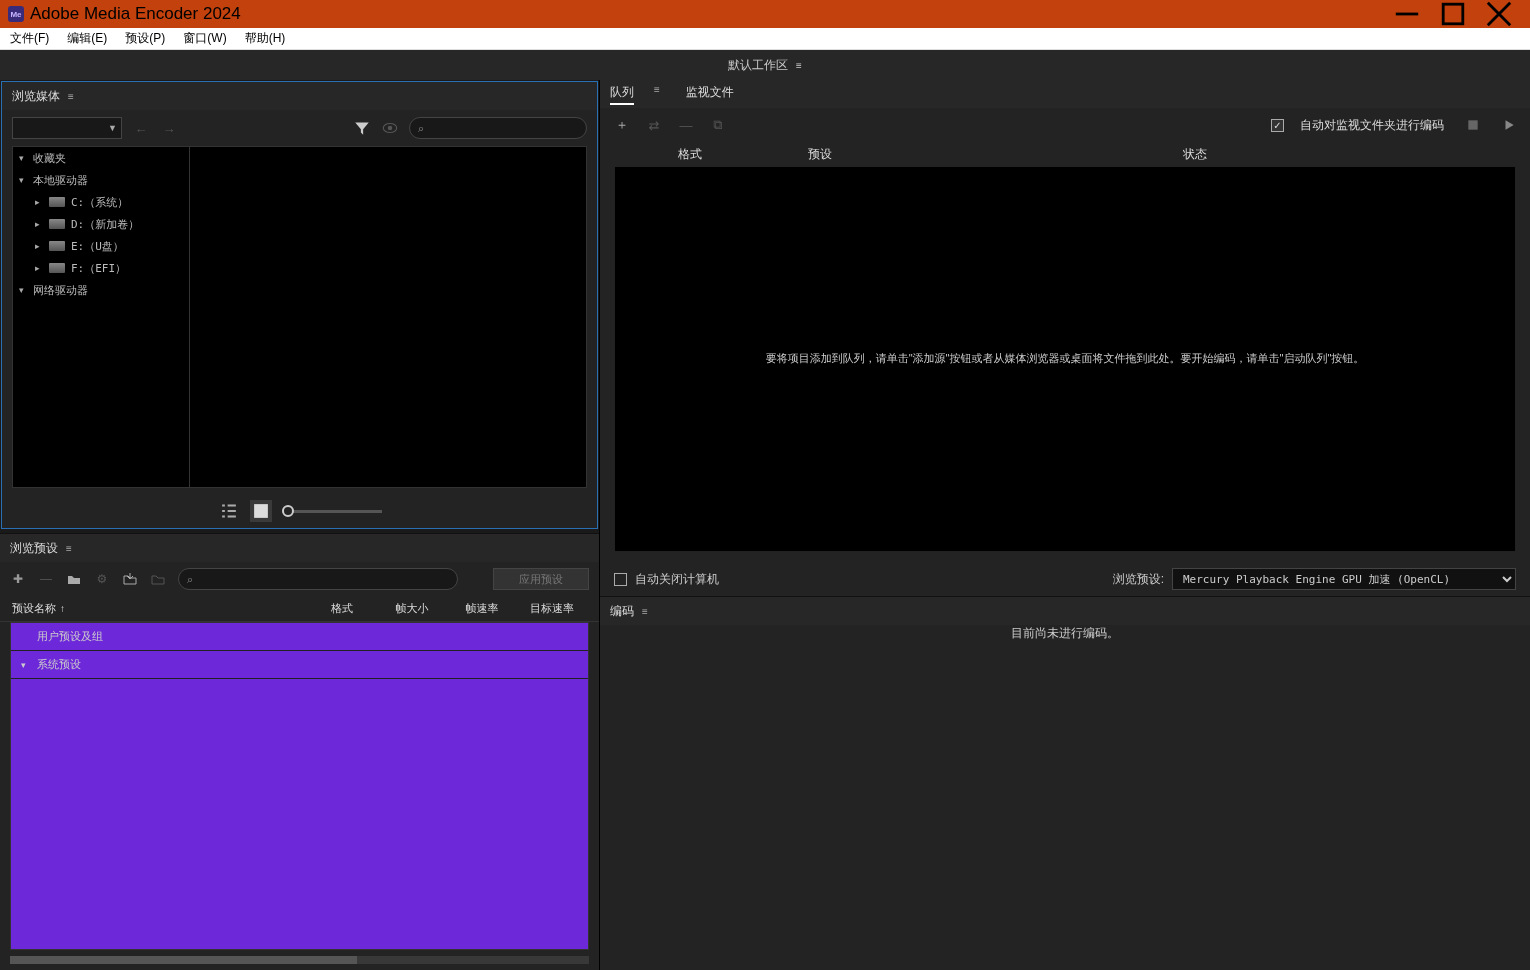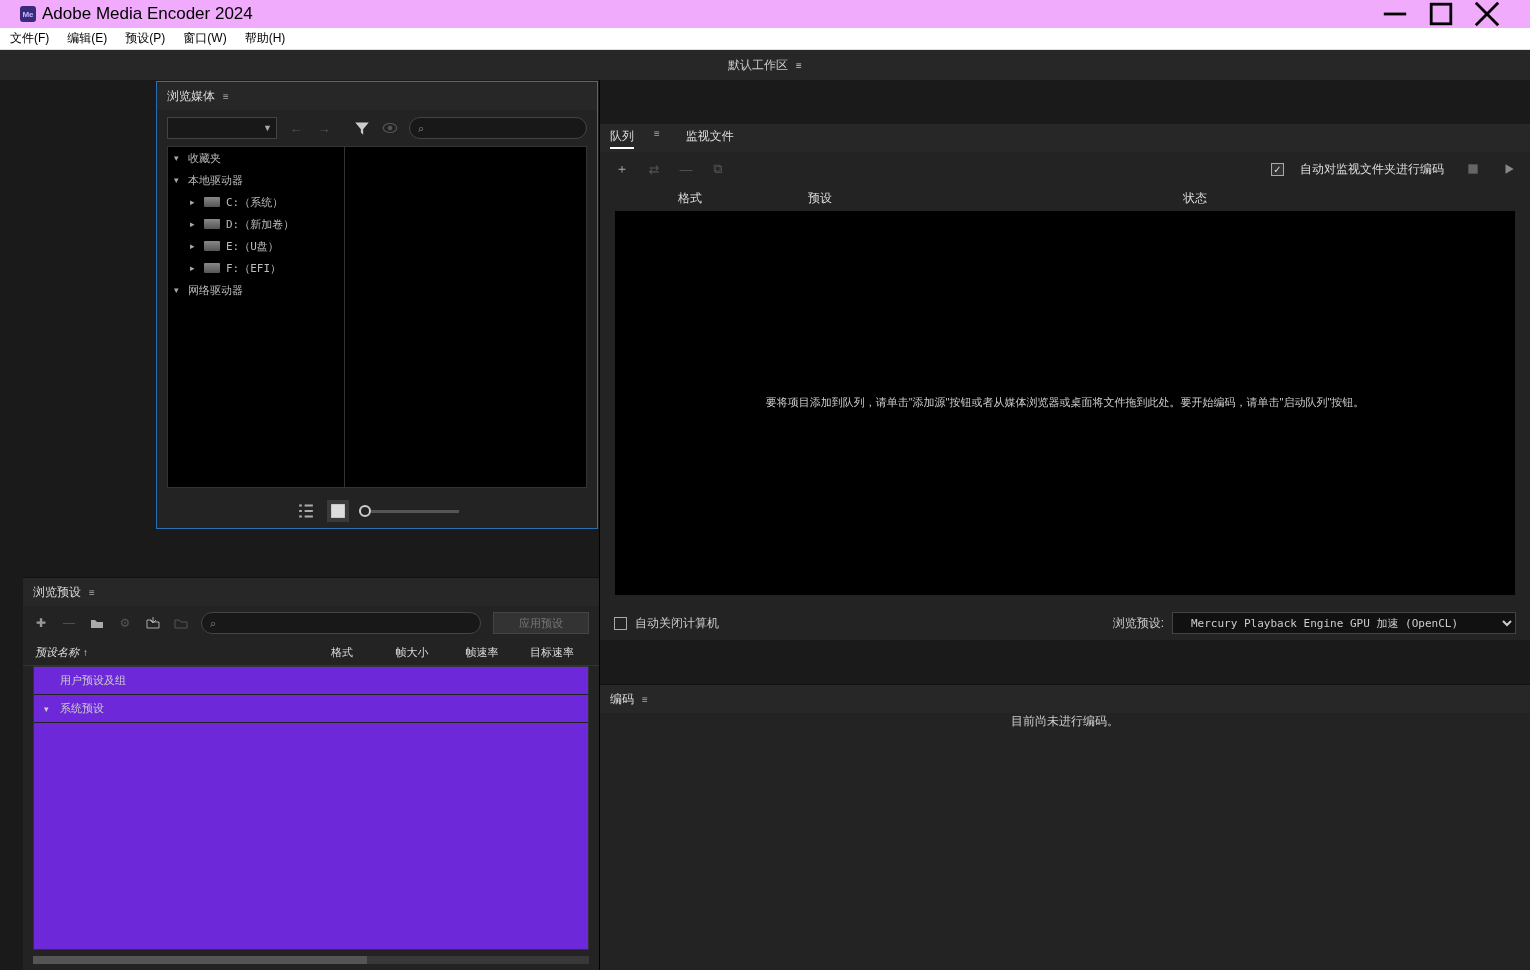--- a/index.html
+++ b/index.html
@@ -1,36 +1,36 @@
 <!DOCTYPE html>
 <html><head>
 <meta charset="utf-8">
 <style>
 * { margin:0; padding:0; box-sizing:border-box; font-family:"Microsoft YaHei","Segoe UI",Arial,sans-serif; }
 body { background:#1a1a1a; width:1530px; height:970px; overflow:hidden; color:#ccc; font-size:12px; position:relative; }
 
 
-.titlebar { height:28px; background:#f0abfc; display:flex; align-items:center; padding:0 20px; color:#000;justify-content:center; }
+.titlebar { height:28px; background:#c2410c; display:flex; align-items:center; padding:0 8px; color:#000;justify-content:center; }
 .titlebar .app-icon { width:16px; height:16px; background:#3a2a7a; border-radius:3px; margin-right:6px; display:flex; align-items:center; justify-content:center; color:#c8b6ff; font-size:8px; font-weight:bold; }
 .titlebar .title { font-size:17px; }
 .titlebar .wincontrols { margin-left:auto; display:flex; gap:0; }
 .titlebar .wincontrols div { width:46px; height:28px; display:flex; align-items:center; justify-content:center; font-size:11px; }
 
 .menubar { height:22px; background:#fff; display:flex; align-items:center; padding:0 10px; gap:18px; color:#000; font-size:12px; border-bottom:1px solid #ddd; }
 .menubar span { cursor:pointer; }
 
 .workspacebar { height:30px; background:#272727; display:flex; align-items:center; justify-content:center; font-size:12px; color:#ccc; }
 .workspacebar .hamburger { margin-left:8px; display:inline-block; font-size:10px; }
 
 
 .main { display:flex; height:calc(100% - 80px); }
-.left { width:600px; display:flex; flex-direction:column; border-right:1px solid #000;align-items:flex-end; }
+.left { width:600px; display:flex; flex-direction:column; border-right:1px solid #000; }
 .right { flex:1; display:flex; flex-direction:column; }
 
-.panel { background:#232323; display:flex; flex-direction:column;margin-top:44px; }
+.panel { background:#232323; display:flex; flex-direction:column; }
 .panel-header { height:28px; display:flex; align-items:center; padding:0 10px; font-size:12px; color:#ddd; background:#272727; }
 .panel-header .hamburger { margin-left:8px; font-size:10px; color:#aaa; }
 .panel-tabs { display:flex; gap:16px; }
 .panel-tabs .tab { padding-bottom:2px; cursor:pointer; }
 .panel-tabs .tab.active { border-bottom:2px solid #fff; }
 
 .browser-panel { flex:0 0 448px; border:1px solid #2a6fb3; margin:1px 1px 4px 1px; }
 .browser-toolbar { height:36px; display:flex; align-items:center; padding:0 10px; gap:10px; }
 .browser-toolbar .breadcrumb { width:110px; height:22px; background:#181818; border:1px solid #444; }
 .arrow-btn { width:18px; height:18px; color:#555; display:flex; align-items:center; justify-content:center; font-size:13px; }
@@ -52,21 +52,21 @@
 .slider { width:100px; height:3px; background:#555; position:relative; }
 .slider .thumb { position:absolute; left:0; top:-5px; width:12px; height:12px; border-radius:50%; border:2px solid #ccc; background:#232323; }
 
 
 .preset-panel { flex:1; border-top:1px solid #111; }
 .preset-toolbar { height:34px; display:flex; align-items:center; padding:0 10px; gap:12px; }
 .preset-toolbar .mini-icon { width:16px; height:16px; color:#999; display:flex; align-items:center; justify-content:center; font-size:12px; }
 .preset-toolbar .search { flex:0 0 280px; height:22px; background:#181818; border:1px solid #444; border-radius:11px; padding:0 8px; display:flex; align-items:center; color:#888; font-size:11px; }
 .preset-toolbar .apply-btn { margin-left:auto; width:96px; height:22px; background:#333; border:1px solid #444; color:#777; font-size:11px; display:flex; align-items:center; justify-content:center; }
 .preset-headers { height:26px; display:flex; align-items:center; padding:0 12px; font-size:11px; color:#ddd; border-bottom:1px solid #333; }
-.preset-headers .col1 { flex:1; display:flex; align-items:center; gap:4px;font-style:italic; }
+.preset-headers .col1 { flex:1; display:flex; align-items:center; gap:4px; }
 .preset-headers .col { width:70px; text-align:center; }
 .preset-body { flex:1; background:#6d28d9; margin:0 10px 6px 10px; border:1px solid #333; overflow:hidden; }
 .preset-row { height:28px; display:flex; align-items:center; padding:0 10px; font-size:11px; color:#ccc; border-bottom:1px solid #222; cursor:pointer; }
 .preset-row .chev { width:12px; font-size:9px; margin-right:4px; }
 .preset-row.child { padding-left:30px; }
 .preset-row .monitor-icon { width:14px; height:10px; border:1px solid #aaa; margin-right:8px; }
 .preset-scroll { height:8px; background:#383838; margin:0 10px 6px 10px; }
 .preset-scroll .thumb { width:60%; height:100%; background:#555; }
 
 
@@ -84,21 +84,21 @@
 .queue-headers span:nth-child(2){ flex:0 0 140px; text-align:center; }
 .queue-headers span:nth-child(3){ flex:1; text-align:center; }
 .queue-headers span:nth-child(4){ flex:0 0 120px; text-align:left; }
 .queue-body { flex:1; background:#000; margin:0 14px 10px 14px; border:1px solid #222; display:flex; align-items:center; justify-content:center; text-align:center; font-size:11px; color:#ccc; padding:0 30px; line-height:1.6; }
 
 .queue-footer { height:34px; display:flex; align-items:center; padding:0 14px; gap:8px; }
 .queue-footer .checkbox { width:13px; height:13px; border:1px solid #aaa; }
 .queue-footer .label { font-size:12px; }
 .queue-footer .spacer { flex:1; }
 .queue-footer .rlabel { font-size:12px; }
-.queue-footer select { flex:0 0 344px; height:22px; background:#111; border:1px solid #444; color:#ccc; font-size:11px; font-family:monospace; padding:0 14px; }
+.queue-footer select { flex:0 0 344px; height:22px; background:#111; border:1px solid #444; color:#ccc; font-size:11px; font-family:monospace; padding:0 6px; }
 
 
 .encode-panel { flex:1; border-top:1px solid #111; }
 .encode-body { flex:1; display:flex; align-items:flex-start; justify-content:center; color:#ccc; font-size:12px; }
 
 svg { width:100%; height:100%; }
 </style>
 </head>
 <body>
 

